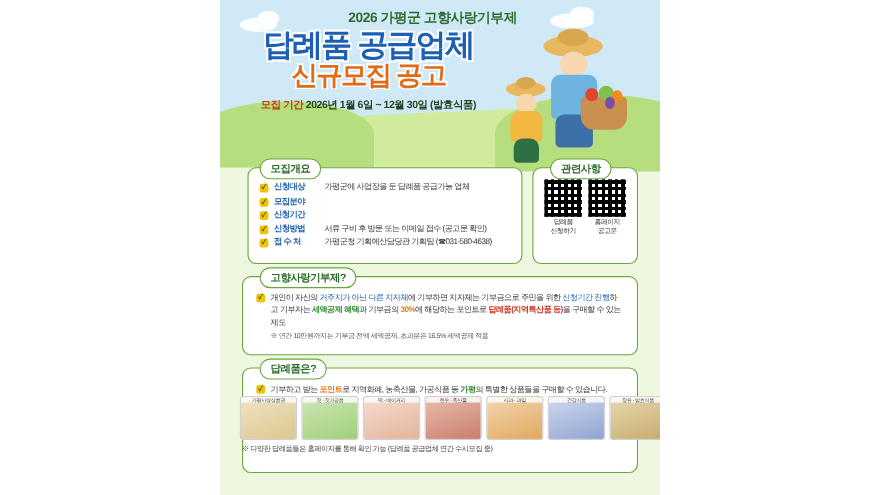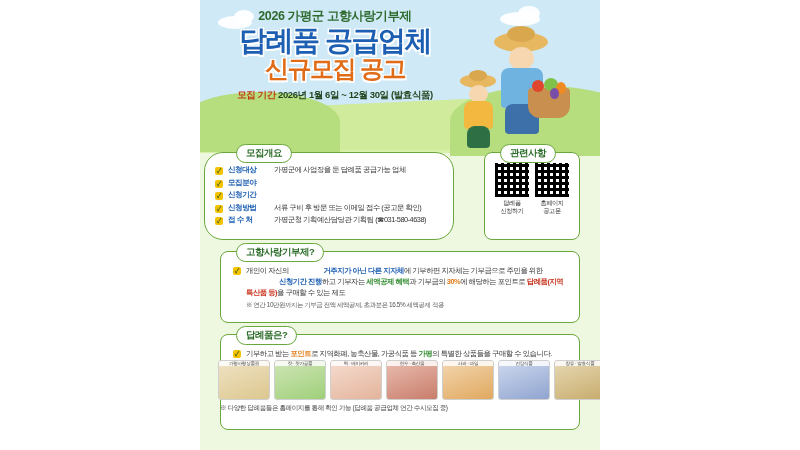--- a/index.html
+++ b/index.html
@@ -8,21 +8,21 @@
   .poster{position:absolute;left:200px;top:0;width:400px;height:450px;
           background:linear-gradient(#d7efa6 0%,#d7efa6 34%,#eef7df 34%,#eef7df 100%);
           overflow:hidden;}
   
   .hdr{position:relative;height:150px;background:#cfeb9b;}
   .hdr .sky{position:absolute;inset:0;background:#cfe9f7;
             clip-path:polygon(0 0,100% 0,100% 62%,0 74%);}
   .cloud{position:absolute;background:#ffffff;border-radius:50%;opacity:.95;}
   .hill{position:absolute;background:#b6de7f;border-radius:50% 50% 0 0;}
   .hdr-text{position:absolute;left:0;top:8px;width:270px;text-align:center;z-index:5;}
-  .t1{font-size:12.5px;font-weight:bold;color:#2f6b2f;letter-spacing:-.4px;}
+  .t1{font-size:12.5px;font-weight:bold;color:#2f6b2f;letter-spacing:-.4px;text-align:right;}
   .t2{font-size:28px;font-weight:bold;color:#1d5fb2;letter-spacing:-1.5px;line-height:1.12;
       text-shadow:1.5px 1.5px 0 #ffffff, -1.5px 1.5px 0 #ffffff, 1.5px -1.5px 0 #ffffff, -1.5px -1.5px 0 #ffffff;}
   .t3{font-size:24px;font-weight:bold;color:#e06c17;letter-spacing:-1.5px;line-height:1.12;
       text-shadow:1.5px 1.5px 0 #ffffff, -1.5px 1.5px 0 #ffffff, 1.5px -1.5px 0 #ffffff, -1.5px -1.5px 0 #ffffff;}
   .period{margin-top:6px;font-size:9.5px;font-weight:bold;color:#23451f;letter-spacing:-.4px;}
   .period b{color:#c23c12;}
   
   .farmer{position:absolute;z-index:4;}
   .hat{position:absolute;background:#e8b861;border-radius:50%;}
   .face{position:absolute;background:#f6d7b0;border-radius:50%;}
@@ -37,21 +37,21 @@
   .chk{flex:0 0 auto;width:8px;height:8px;background:#f3c300;border-radius:2px;margin:2px 5px 0 0;
        color:#3b5a1f;font-size:6.5px;line-height:8px;text-align:center;font-weight:bold;}
   .lbl{flex:0 0 46px;font-size:7.6px;font-weight:bold;color:#1d5fb2;letter-spacing:-.5px;}
   .val{flex:1;font-size:7.4px;color:#333;letter-spacing:-.5px;}
   .qr{width:58px;height:58px;background:
         repeating-linear-gradient(90deg,#000 0 3px,#fff 3px 6px),
         repeating-linear-gradient(0deg,#000 0 3px,#fff 3px 6px);
       background-blend-mode:multiply;}
   .qrcap{font-size:6.2px;color:#333;text-align:center;letter-spacing:-.4px;line-height:1.25;}
   .bodytext{font-size:7.4px;color:#333;letter-spacing:-.5px;line-height:1.5;}
-  .hl-blue{color:#1d5fb2;font-weight:bold;margin-left:33px;}
+  .hl-blue{color:#1d5fb2;font-weight:normal;}
   .hl-grn{color:#2e8b2e;font-weight:bold;}
   .hl-org{color:#e07b16;font-weight:bold;}
   .hl-red{color:#c8321d;font-weight:bold;}
   .note{font-size:6.4px;color:#555;letter-spacing:-.4px;}
   .gifts{position:absolute;display:flex;gap:4px;left:18px;top:360px;}
   .gift{width:50px;height:38px;border:1px solid #cfcfcf;border-radius:3px;overflow:hidden;position:relative;background:#f3efe6;}
   .gift .cap{position:absolute;left:0;top:0;right:0;font-size:4.6px;color:#444;background:rgba(255,255,255,.82);
              text-align:center;letter-spacing:-.3px;}
   .footnote{position:absolute;left:20px;top:404px;font-size:6.6px;color:#444;letter-spacing:-.45px;}
 </style>
@@ -96,21 +96,21 @@
       <div class="farmer" style="left:258px;top:72px;width:46px;height:78px;">
         <div class="hat" style="left:2px;top:2px;width:36px;height:14px;"></div>
         <div class="hat" style="left:11px;top:-2px;width:18px;height:11px;background:#d9a74e;"></div>
         <div class="face" style="left:11px;top:13px;width:19px;height:18px;"></div>
         <div class="body" style="left:6px;top:29px;width:29px;height:28px;background:#f2b840;"></div>
         <div class="body" style="left:9px;top:54px;width:23px;height:22px;background:#2f6f44;"></div>
       </div>
     </div>
 
     <div class="tag" style="left:36px;top:144px;">모집개요</div>
-    <div class="panel" style="left:4px;top:152px;width:250px;height:88px;padding:12px 10px 20px 10px;box-sizing:border-box;border-radius:19px;">
+    <div class="panel" style="left:25px;top:152px;width:250px;height:88px;padding:12px 10px 20px 10px;box-sizing:border-box;">
       <div class="row">
         <div class="chk">✓</div>
         <div class="lbl">신청대상</div>
         <div class="val">가평군에 사업장을 둔 답례품 공급가능 업체</div>
       </div>
       <div class="row">
         <div class="chk">✓</div>
         <div class="lbl">모집분야</div>
       </div>
       <div class="row">

